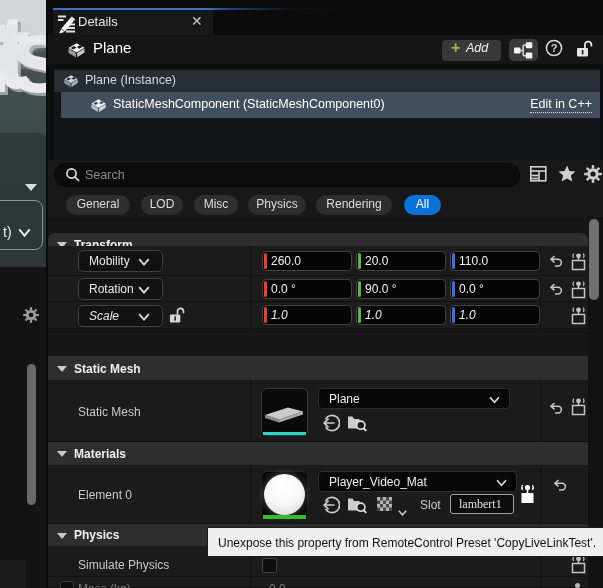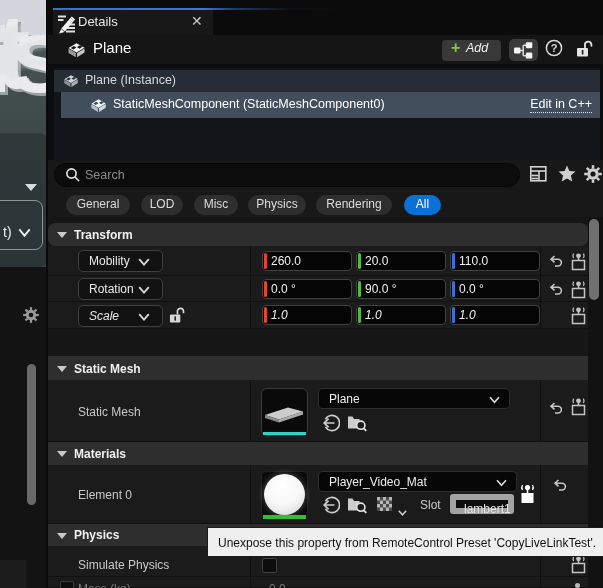--- a/index.html
+++ b/index.html
@@ -235,21 +235,21 @@
       <div class="chip" style="left:18px;width:64px;line-height:19px;">General</div>
       <div class="chip" style="left:93px;width:42px;line-height:19px;">LOD</div>
       <div class="chip" style="left:146px;width:44px;line-height:19px;">Misc</div>
       <div class="chip" style="left:200px;width:58px;line-height:19px;">Physics</div>
       <div class="chip" style="left:268px;width:76px;line-height:19px;">Rendering</div>
       <div class="chip blue" style="left:356px;width:37px;line-height:19px;">All</div>
     </div>
 
     <div class="abs" id="props">
 
-      <div class="cat" style="top:6px;border-radius:7px;">
+      <div class="cat" style="top:16px;border-radius:7px;">
           <span class="tri"></span>
           <span class="ct">Transform</span>
         </div>
       <div class="prow" style="top:29px;height:30px;">
         <div class="rowdiv" style="left:202px;top:0;height:30px;"></div>
           <div class="rowdiv" style="left:492px;top:0;height:30px;"></div>
         <div class="pill" style="left:30px;top:4px;width:85px;">
             <span style="position:absolute;left:10px;top:3px;">Mobility</span>
             <svg style="position:absolute;left:59px;top:7px;" width="12" height="8" viewBox="0 0 12 8">
               <path d="M1.2 1.2 L6 6.6 L10.8 1.2" fill="none" stroke="#d6d6d6" stroke-width="1.9"></path>
@@ -423,21 +423,21 @@
                 <rect x="6" y="7" width="3" height="3.5"></rect>
                 <rect x="12" y="7" width="3" height="3.5"></rect>
                 <rect x="3" y="10.5" width="3" height="3.5"></rect>
                 <rect x="9" y="10.5" width="3" height="3.5"></rect>
               </g>
             </svg></span>
         <span class="abs" style="left:350px;top:37px;"><svg width="9" height="6" viewBox="0 0 9 6">
               <path d="M0.8 0.8 L4.5 4.8 L8.2 0.8" fill="none" stroke="#cdcdcd" stroke-width="1.5"></path>
             </svg></span>
         <span class="plabel" style="left:372px;top:33px;">Slot</span>
-        <div class="abs" style="left:402px;top:29px;width:64px;height:20px;background:#0c0c0c;border:6px solid #a3a3a3;border-radius:3px;color:#e6e6e6;font-size:12px;">
+        <div class="abs" style="left:402px;top:29px;width:64px;height:20px;background:#0c0c0c;border:1px solid #a3a3a3;border-radius:3px;color:#e6e6e6;font-size:12px;font-family:Liberation Serif, serif;">
             <span class="abs" style="left:8px;top:2px;">lambert1</span>
           </div>
         <span class="abs" style="left:471px;top:18px;"><svg width="17" height="24" viewBox="0 0 17 24">
               <rect x="2.5" y="10" width="12" height="10" fill="#ffffff"></rect>
               <circle cx="8.5" cy="4.5" r="2.6" fill="#ffffff"></circle>
               <line x1="8.5" y1="7" x2="8.5" y2="10" stroke="#ffffff" stroke-width="1.6"></line>
               <path d="M3.5 2 A4.8 4.8 0 0 0 3.5 7 M13.5 2 A4.8 4.8 0 0 1 13.5 7" fill="none" stroke="#ffffff" stroke-width="1.3"></path>
             </svg></span>
         <span class="abs" style="left:505px;top:13px;"><svg width="14" height="13" viewBox="0 0 14 13">
               <path d="M5.5 1 L2 4.2 L5.5 7.4 M2 4.2 L9 4.2 A3.4 3.4 0 0 1 9 11 L6 11" fill="none" stroke="#c4c4c4" stroke-width="1.6"></path>

